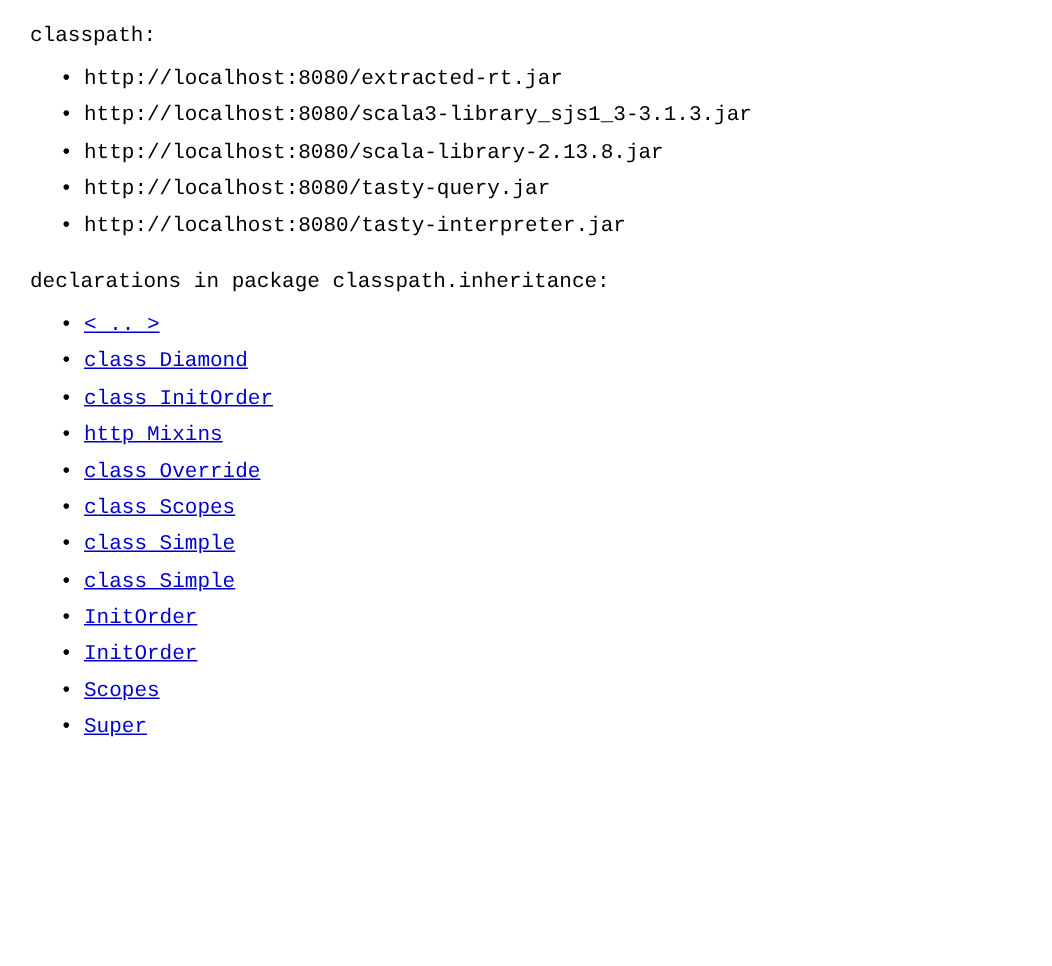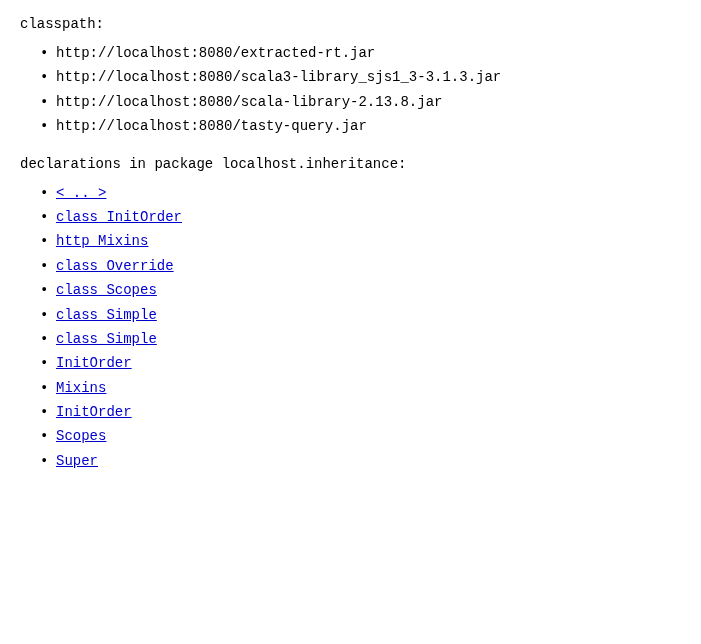--- a/index.html
+++ b/index.html
@@ -69,28 +69,34 @@
     </li>
     <li>
       <span class="plain-text">http://localhost:8080/scala3-library_sjs1_3-3.1.3.jar</span>
     </li>
     <li>
       <span class="plain-text">http://localhost:8080/scala-library-2.13.8.jar</span>
     </li>
     <li>
       <span class="plain-text">http://localhost:8080/tasty-query.jar</span>
     </li>
+    <li>
+      <span class="plain-text">http://localhost:8080/tasty-interpreter.jar</span>
+    </li>
   </ul>
 </div>
 
 <div class="section">
-  <div class="section-label">declarations in package localhost.inheritance:</div>
+  <div class="section-label">declarations in package classpath.inheritance:</div>
   <ul>
     <li>
       <a href="#">&lt; .. &gt;</a>
+    </li>
+    <li>
+      <a href="#">class Diamond</a>
     </li>
     <li>
       <a href="#">class InitOrder</a>
     </li>
     <li>
       <a href="#">http Mixins</a>
     </li>
     <li>
       <a href="#">class Override</a>
     </li>
@@ -100,23 +106,20 @@
     <li>
       <a href="#">class Simple</a>
     </li>
     <li>
       <a href="#">class Simple</a>
     </li>
     <li>
       <a href="#">InitOrder</a>
     </li>
     <li>
-      <a href="#">Mixins</a>
-    </li>
-    <li>
       <a href="#">InitOrder</a>
     </li>
     <li>
       <a href="#">Scopes</a>
     </li>
     <li>
       <a href="#">Super</a>
     </li>
   </ul>
 </div>

